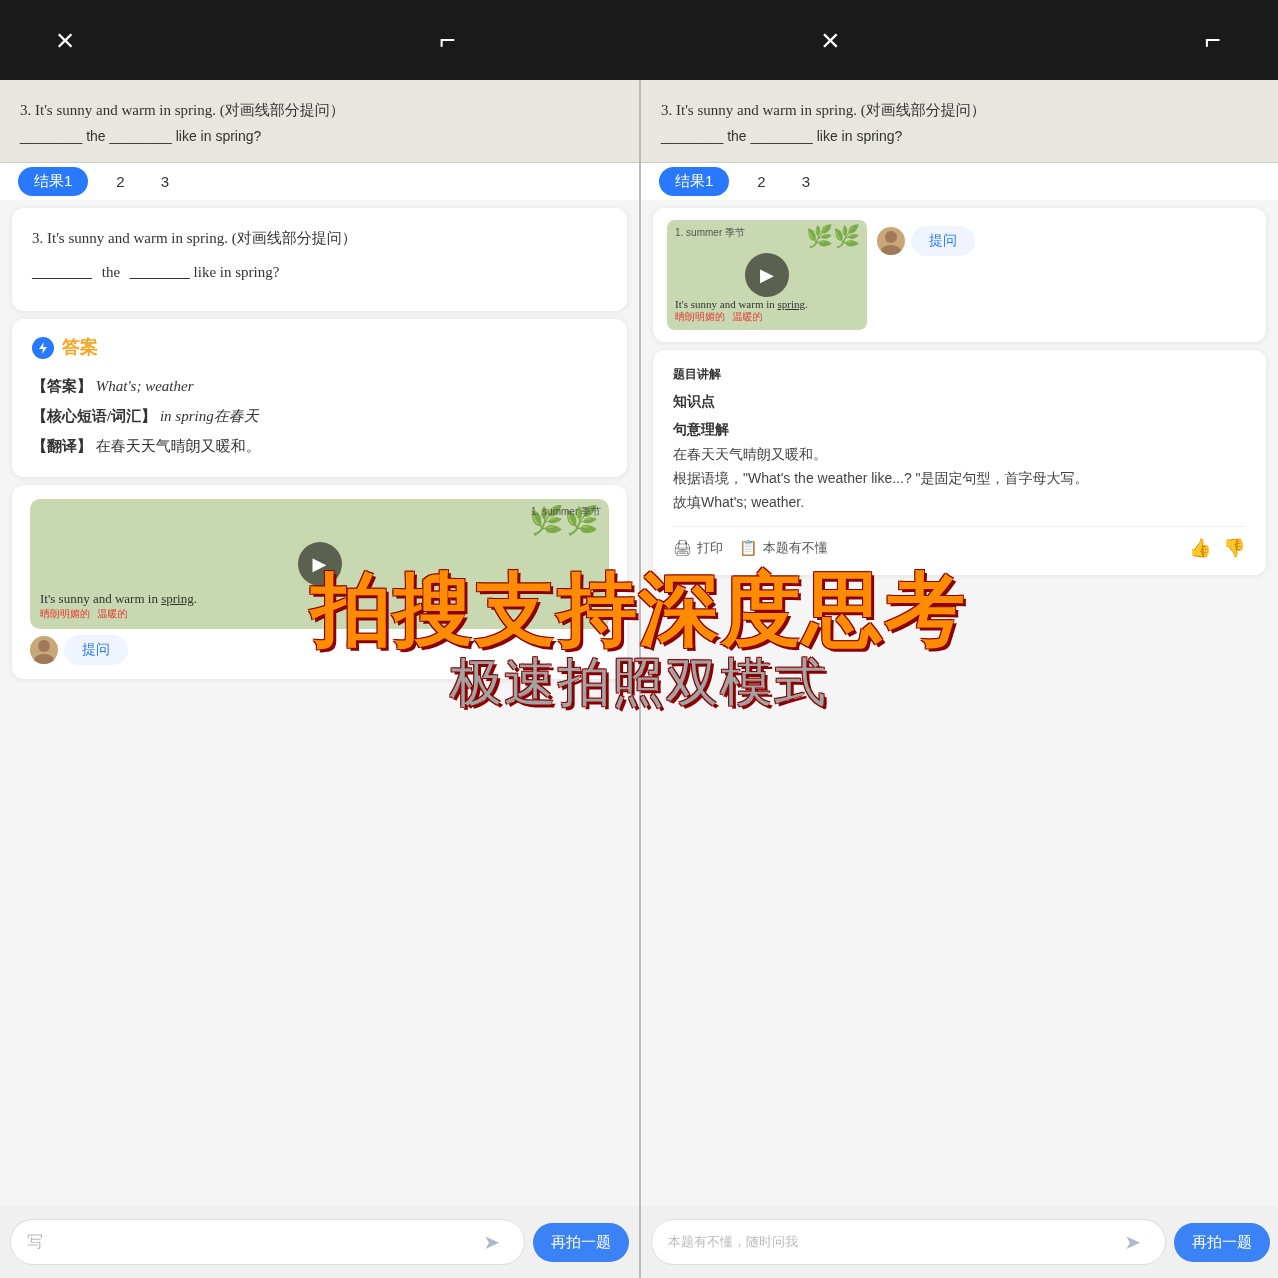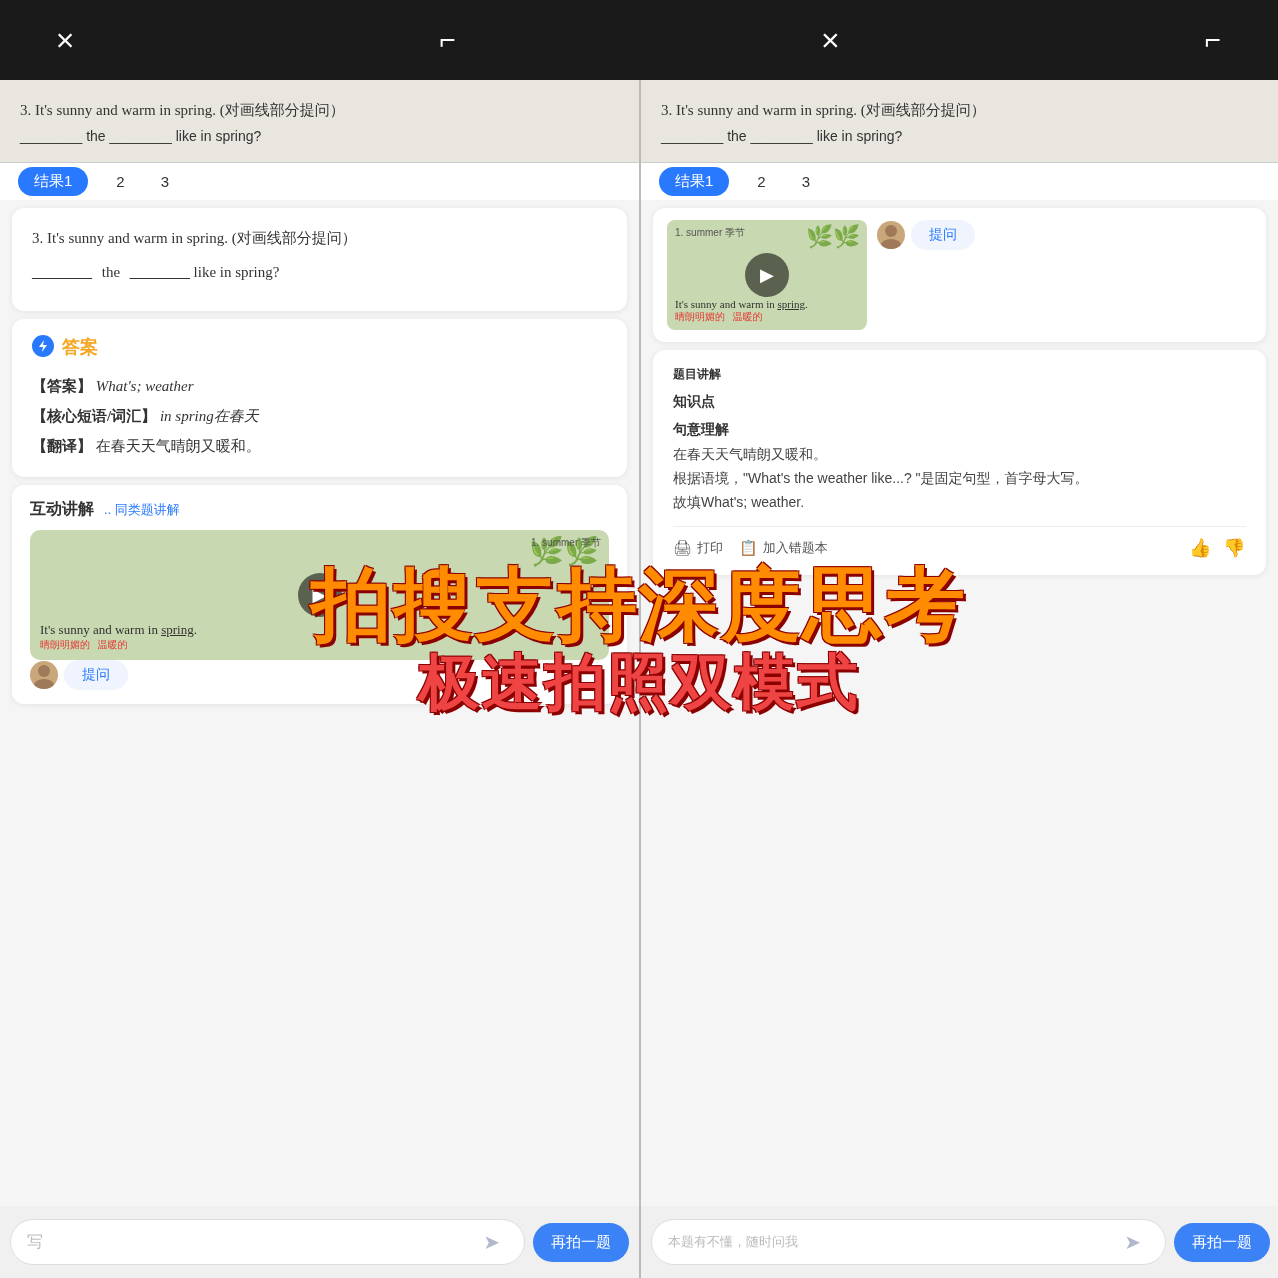--- a/index.html
+++ b/index.html
@@ -124,21 +124,21 @@
     
     .answer-section {
       background: #fff;
       margin: 8px 12px;
       border-radius: 12px;
       padding: 16px 20px;
       box-shadow: 0 1px 6px rgba(0,0,0,0.08);
     }
     .answer-title {
       display: flex;
-      align-items: flex-start;
+      align-items: flex-end;
       gap: 8px;
       margin-bottom: 12px;
     }
     .answer-title-icon {
       width: 22px;
       height: 22px;
       background: #2979ff;
       border-radius: 50%;
       display: flex;
       align-items: center;
@@ -230,21 +230,21 @@
       right: 8px;
       font-size: 10px;
       color: #555;
     }
 
     
     .ask-btn {
       display: flex;
       align-items: center;
       gap: 6px;
-      margin-top: 0;
+      margin-top: 6px;
     }
     .avatar-small {
       width: 28px;
       height: 28px;
       border-radius: 50%;
       background: #c8a87a;
       overflow: hidden;
     }
     .ask-btn-text {
       background: #f0f4ff;
@@ -398,23 +398,23 @@
     .promo-line1 {
       font-size: 80px;
       font-weight: 900;
       color: #ff8c00;
       text-shadow: 3px 3px 0 #8b0000, -1px -1px 0 #8b0000, 1px -1px 0 #8b0000, -1px 1px 0 #8b0000;
       letter-spacing: 2px;
       font-family: Liberation Sans, sans-serif;
       line-height: 1.1;
     }
     .promo-line2 {
-      font-size: 61px;
-      font-weight: 700;
-      color: #ef4444;
+      font-size: 52px;
+      font-weight: 400;
+      color: #a3a3a3;
       text-shadow: 3px 3px 0 #8b0000, -1px -1px 0 #8b0000, 1px -1px 0 #8b0000, -1px 1px 0 #8b0000;
       letter-spacing: 2px;
       font-family: "PingFang SC", "Microsoft YaHei", sans-serif;
       line-height: 1.1;
     }
 
     .divider-v {
       position: absolute;
       left: 639px;
       top: 0;
@@ -482,24 +482,20 @@
         <span class="bold">【核心短语/词汇】</span>
         <span class="italic">in spring在春天</span>
       </div>
       <div class="answer-line">
         <span class="bold">【翻译】</span>
         <span>在春天天气晴朗又暖和。</span>
       </div>
     </div>
 
     <div class="interactive-section">
-      <div class="interactive-header">
-        <span class="interactive-title">互动讲解</span>
-        <span class="similar-link">.. 同类题讲解</span>
-      </div>
 
       <div class="video-thumb">
 
         <div style="position:absolute;top:5px;right:10px;font-size:28px;color:#556b2f;opacity:0.7;">🌿🌿</div>
         <div class="video-play-btn">▶</div>
         <div class="video-text-overlay">
           <div style="font-family:'Times New Roman',serif;font-size:13px;">It's sunny and warm in
             <span style="text-decoration:underline;"> spring</span>.
           </div>
           <div class="red-text">晴朗明媚的&nbsp;&nbsp;&nbsp;温暖的</div>
@@ -579,21 +575,21 @@
       <div class="section-body">根据语境，"What's the weather like...? "是固定句型，首字母大写。</div>
       <div class="section-body">故填What's; weather.</div>
 
       <div class="print-bar">
         <div class="print-item">
           <span class="print-icon">🖨</span>
           <span>打印</span>
         </div>
         <div class="print-item">
           <span class="print-icon">📋</span>
-          <span>加入错题本</span>
+          <span>本题有不懂</span>
         </div>
         <div class="thumb-icons">
           <span class="thumb-icon">👍</span>
           <span class="thumb-icon">👎</span>
         </div>
       </div>
     </div>
 
     <div class="bottom-bar" style="bottom:0;">
       <div class="input-box">

